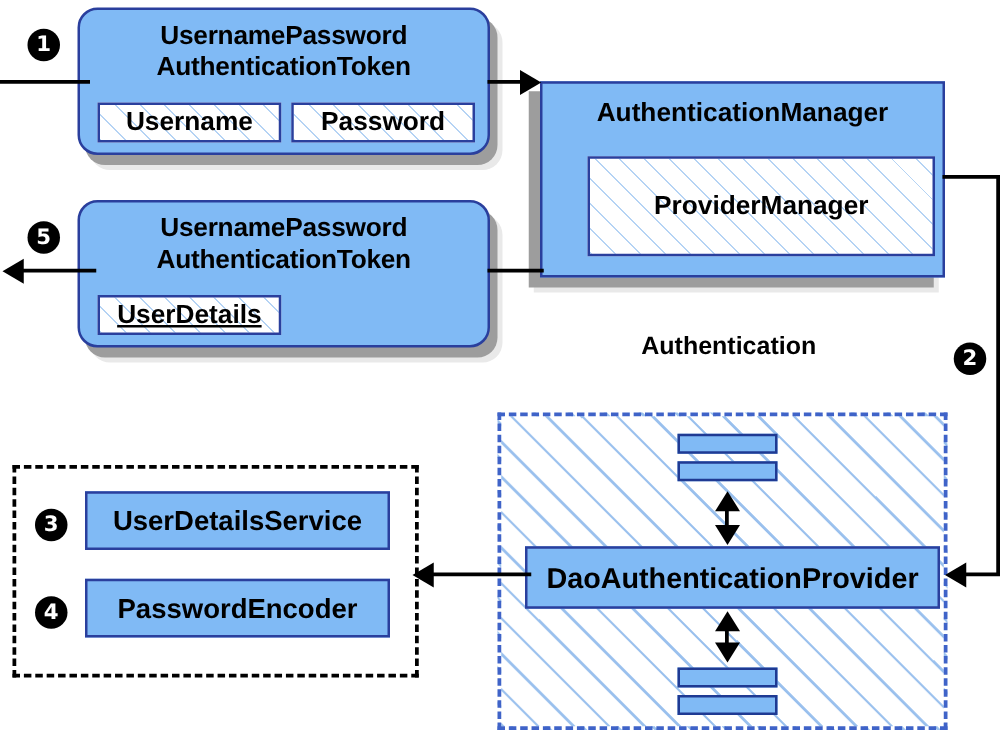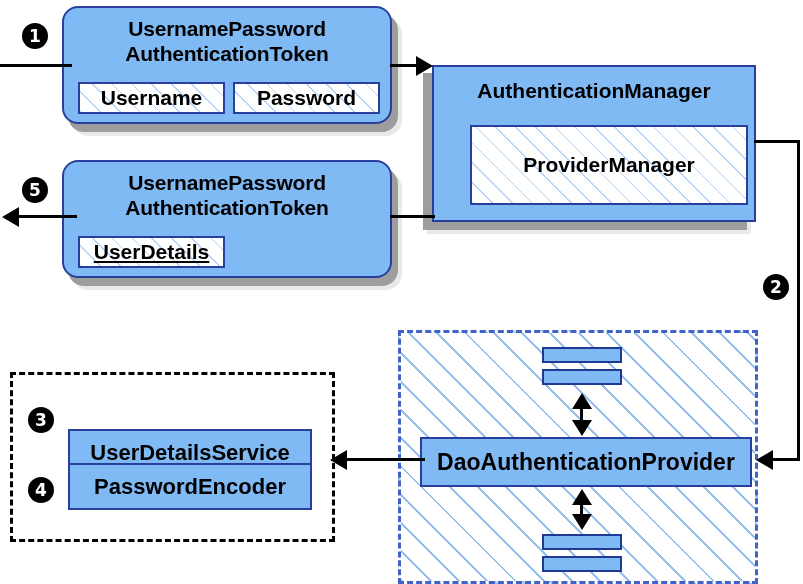--- a/index.html
+++ b/index.html
@@ -206,20 +206,21 @@
 
   <div class="abs line-h" style="left:390px; top:215px; width:45px;"></div>
 
   <div class="abs line-h" style="left:754px; top:140px; width:46px;"></div>
   <div class="abs line-v" style="left:797px; top:140px; height:320px;"></div>
   <div class="abs line-h" style="left:770px; top:458px; width:30px;"></div>
   <div class="abs arrow-left" style="left:756px; top:450px;"></div>
   <div class="abs badge" style="left:763px; top:274px;">2</div>
 
   <div class="abs section-title" style="left:468px; top:265px; width:230px;">
+    <div>Authentication</div>
   </div>
 
   <div class="abs providers-region" style="left:398px; top:330px; width:360px; height:254px;"></div>
 
   <div class="abs mini-bar" style="left:542px; top:347px; width:80px; height:16px;"></div>
   <div class="abs mini-bar" style="left:542px; top:369px; width:80px; height:16px;"></div>
 
   <div class="abs arrow-up" style="left:572px; top:393px;"></div>
   <div class="abs line-v" style="left:580px; top:400px; height:24px;"></div>
   <div class="abs arrow-down" style="left:572px; top:420px;"></div>
@@ -238,21 +239,21 @@
   <div class="abs mini-bar" style="left:542px; top:556px; width:80px; height:16px;"></div>
 
   <div class="abs line-h" style="left:345px; top:458px; width:80px;"></div>
   <div class="abs arrow-left" style="left:330px; top:450px;"></div>
 
   <div class="abs black-dashed-region" style="left:10px; top:372px; width:325px; height:170px;"></div>
 
   <div class="abs badge" style="left:28px; top:407px;">3</div>
   <div class="abs shadow-lite" style="left:55px; top:405px; width:244px; height:47px;"></div>
   <div class="abs shadow-dark" style="left:59px; top:401px; width:244px; height:47px;"></div>
-  <div class="abs blue-card" style="left:68px; top:393px; width:244px; height:47px; font-size:22px;margin-top:36px;">
+  <div class="abs blue-card" style="left:68px; top:393px; width:244px; height:47px; font-size:22px;">
     <span>UserDetailsService</span>
   </div>
 
   <div class="abs badge" style="left:28px; top:477px;">4</div>
   <div class="abs shadow-lite" style="left:55px; top:475px; width:244px; height:47px;"></div>
   <div class="abs shadow-dark" style="left:59px; top:471px; width:244px; height:47px;"></div>
   <div class="abs blue-card" style="left:68px; top:463px; width:244px; height:47px; font-size:22px;">
     <span>PasswordEncoder</span>
   </div>
 

